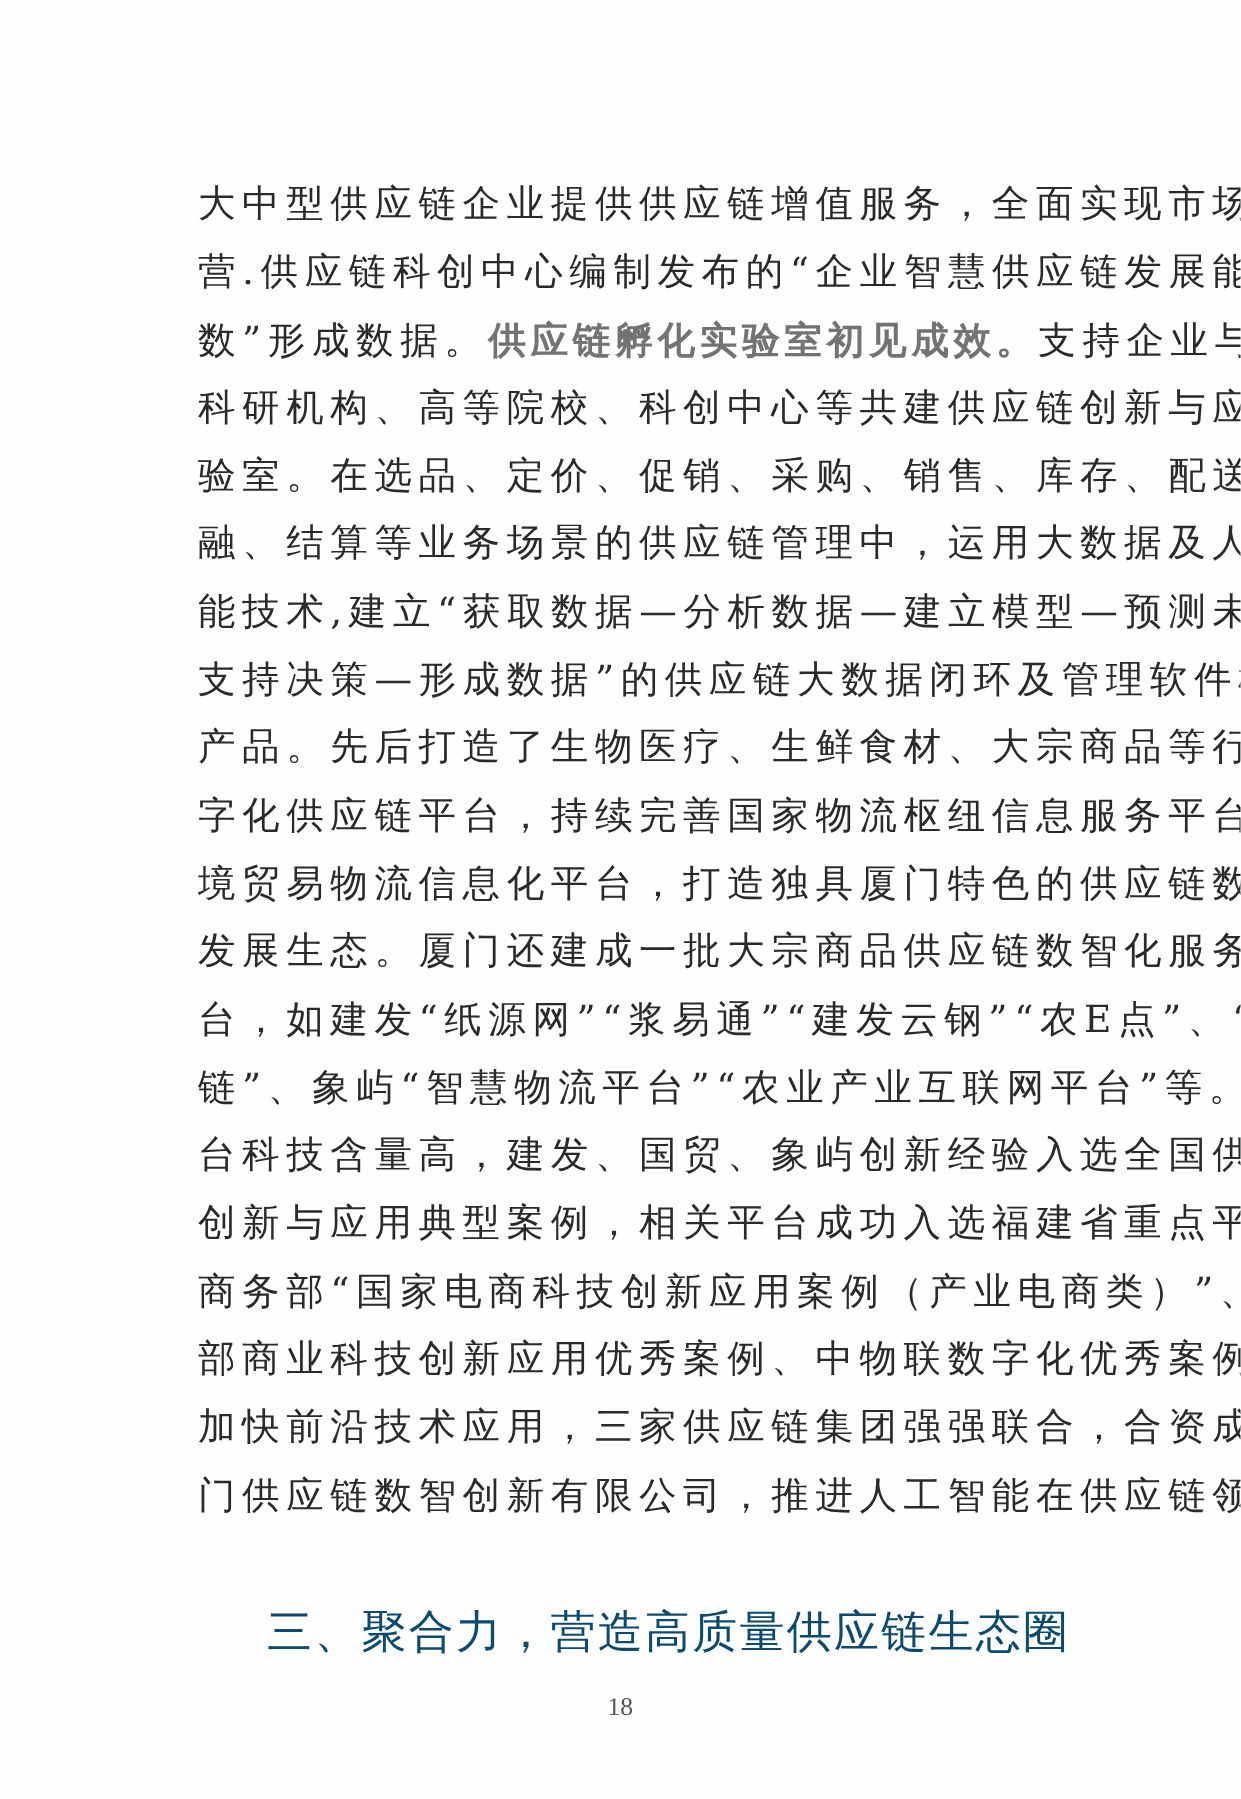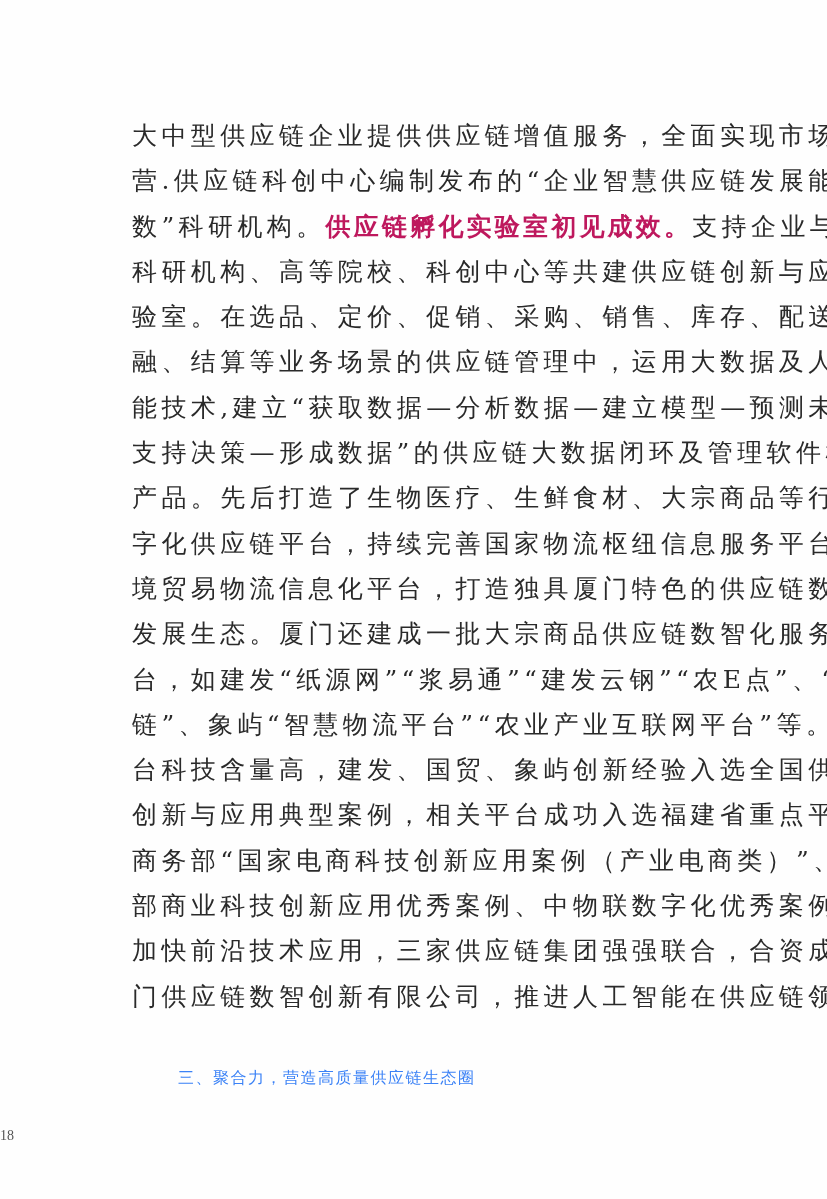--- a/index.html
+++ b/index.html
@@ -5,39 +5,39 @@
   html, body { margin: 0; padding: 0; background: #ffffff; }
   body { width: 827px; height: 1199px; position: relative; overflow: hidden; }
   .page { position: absolute; left: 0; top: 0; width: 827px; height: 1199px; background: #fefefe; }
   .body-text {
     position: absolute; left: 132px; top: 113px; width: 604px;
     font-family: "DejaVu Serif", "Liberation Serif", serif;
     font-size: 25px; line-height: 45.3px; color: #2a2a2a;
     letter-spacing: 4.4px;
   }
   .line { display: block; white-space: nowrap; height: 45.3px; }
-  .bold { font-family: Liberation Mono, monospace; font-weight: bold; color: #be185d; letter-spacing: 3.2px; margin-top: 32px; }
+  .bold { font-family: Liberation Mono, monospace; font-weight: bold; color: #737373; letter-spacing: 3.2px; margin-top: 32px; }
   .heading {
     position: absolute; left: 178px; top: 1068px;
     font-family: "DejaVu Sans", "Liberation Sans", sans-serif;
-    font-size: 16px; color: #3b82f6; letter-spacing: 1.5px; white-space: nowrap;
+    font-size: 30px; color: #0c4a6e; letter-spacing: 1.5px; white-space: nowrap;
   }
   .page-num {
-    position: absolute; left: 0; width: 827px; top: 1128px; 
-    font-family: "Liberation Serif", serif; font-size: 14px; color: #555;
+    position: absolute; left: 0; width: 827px; top: 1128px; text-align: center;
+    font-family: "Liberation Serif", serif; font-size: 17px; color: #555;
   }
 </style>
 </head>
 <body>
 
 <div class="page">
   <div class="body-text">
     <span class="line"><span>大中型供应链企业提供供应链增值服务，全面实现市场化运</span></span>
     <span class="line"><span>营.供应链科创中心编制发布的“企业智慧供应链发展能力指</span></span>
-    <span class="line"><span>数”科研机构。</span><span class="bold">供应链孵化实验室初见成效。</span><span>支持企业与</span></span>
+    <span class="line"><span>数”形成数据。</span><span class="bold">供应链孵化实验室初见成效。</span><span>支持企业与</span></span>
     <span class="line"><span>科研机构、高等院校、科创中心等共建供应链创新与应用实</span></span>
     <span class="line"><span>验室。在选品、定价、促销、采购、销售、库存、配送、金</span></span>
     <span class="line"><span>融、结算等业务场景的供应链管理中，运用大数据及人工智</span></span>
     <span class="line"><span>能技术,建立“获取数据—分析数据—建立模型—预测未来—</span></span>
     <span class="line"><span>支持决策—形成数据”的供应链大数据闭环及管理软件模型</span></span>
     <span class="line"><span>产品。先后打造了生物医疗、生鲜食材、大宗商品等行业数</span></span>
     <span class="line"><span>字化供应链平台，持续完善国家物流枢纽信息服务平台、跨</span></span>
     <span class="line"><span>境贸易物流信息化平台，打造独具厦门特色的供应链数字化</span></span>
     <span class="line"><span>发展生态。厦门还建成一批大宗商品供应链数智化服务平</span></span>
     <span class="line"><span>台，如建发“纸源网”“浆易通”“建发云钢”“农E点”、“国贸云</span></span>

